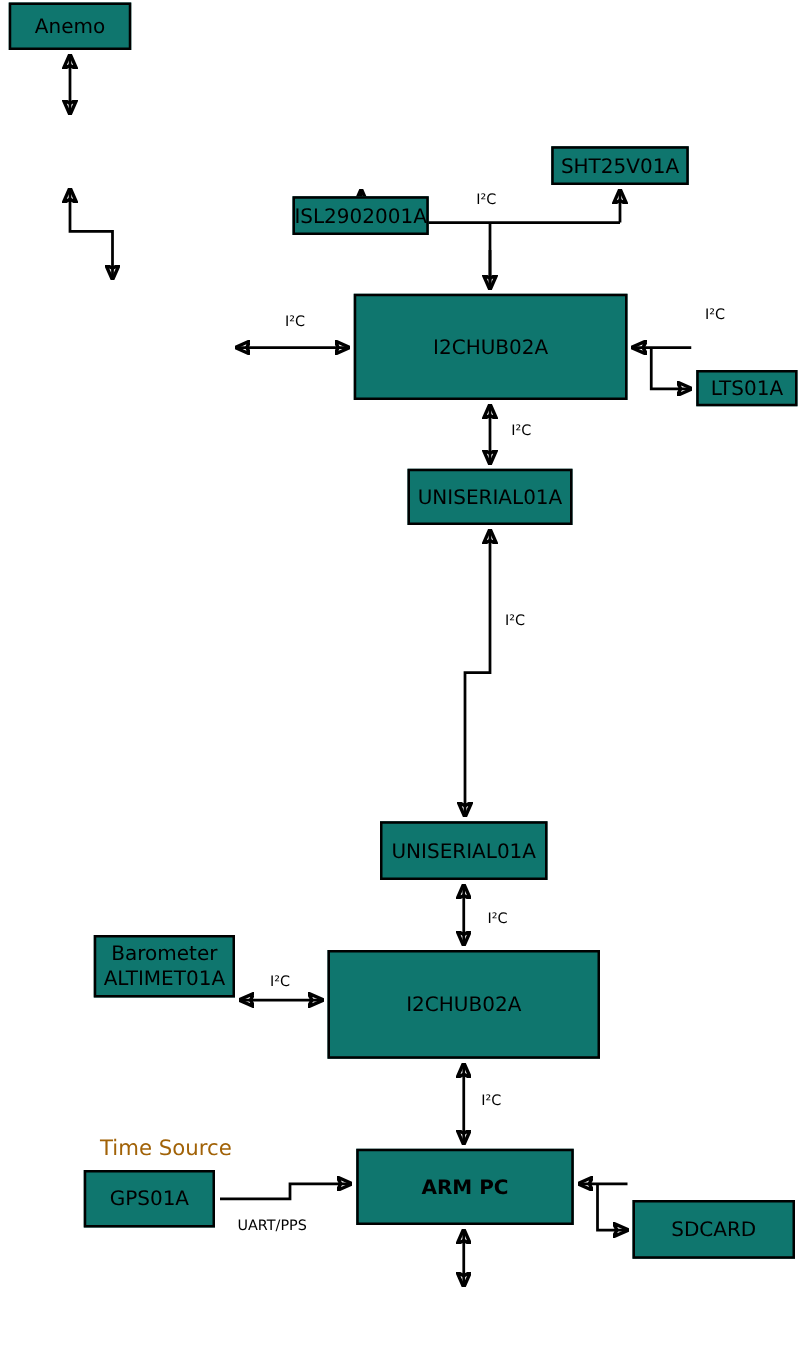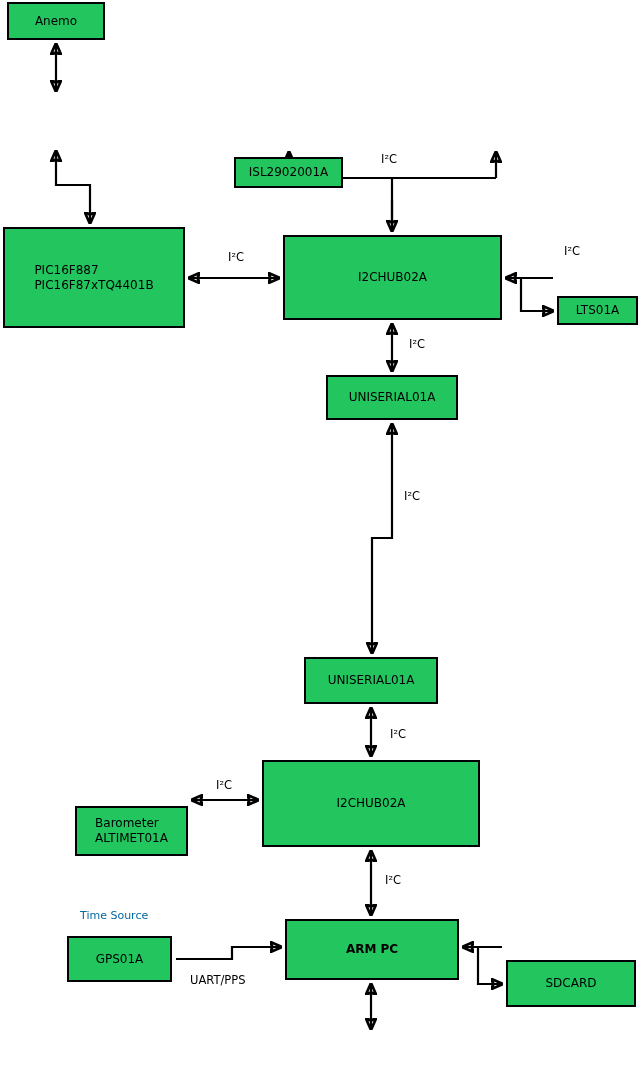--- a/index.html
+++ b/index.html
@@ -12,41 +12,42 @@
     width: 640px;
     height: 1089px;
     background: #ffffff;
     font-family: "DejaVu Sans", "Liberation Sans", sans-serif;
     overflow: hidden;
   }
   .node {
     position: absolute;
     box-sizing: border-box;
     border: 2px solid #000000;
-    background: #22c55e;
+    background: #0f766e;
     display: flex;
     align-items: center;
     justify-content: center;
-    font-size: 12px;
+    text-align: center;
+    font-size: 16px;
     color: #000000;
     line-height: 1.25;
     white-space: pre-line;
     z-index: 3;
   }
   .edge-label {
     position: absolute;
     font-size: 11.5px;
     color: #000000;
     white-space: nowrap;
     z-index: 4;
   }
   .free-label {
     position: absolute;
-    font-size: 11px;
-    color: #0369a1;
+    font-size: 17px;
+    color: #a16207;
     white-space: nowrap;
     z-index: 4;
   }
   svg.wires {
     position: absolute;
     left: 0;
     top: 0;
     width: 640px;
     height: 1089px;
     z-index: 1;
@@ -99,37 +100,36 @@
 
     <path d="M 502 947 L 478 947 L 463 947" marker-end="url(#arrow)"></path>
     <path d="M 478 947 L 478 984 L 502 984" marker-end="url(#arrow)"></path>
 
     <line x1="371" y1="984" x2="371" y2="1029" marker-start="url(#arrow)" marker-end="url(#arrow)"></line>
   </svg>
 
   <div class="node" style="left:7px;  top:2px;    width:98px;  height:38px;">Anemo</div>
 
 
-  <div class="node" style="left:3px;  top:227px;  width:182px; height:101px;">PIC16F887
-PIC16F87xTQ4401B</div>
 
   <div class="node" style="left:234px;top:117px;  width:109px; height:31px;margin-top:40px;">ISL2902001A</div>
 
+  <div class="node" style="left:441px;top:117px;  width:110px; height:31px;">SHT25V01A</div>
 
   <div class="node" style="left:283px;top:235px;  width:219px; height:85px;">I2CHUB02A</div>
 
   <div class="node" style="left:557px;top:296px;  width:81px;  height:29px;">LTS01A</div>
 
   <div class="node" style="left:326px;top:375px;  width:132px; height:45px;">UNISERIAL01A</div>
 
   <div class="node" style="left:304px;top:657px;  width:134px; height:47px;">UNISERIAL01A</div>
 
   <div class="node" style="left:262px;top:760px;  width:218px; height:87px;">I2CHUB02A</div>
 
-  <div class="node" style="left:75px; top:806px;  width:113px; height:50px;">Barometer
+  <div class="node" style="left:75px; top:748px;  width:113px; height:50px;">Barometer
 ALTIMET01A</div>
 
   <div class="node" style="left:285px;top:919px;  width:174px; height:61px;font-weight:bold;">ARM PC</div>
 
   <div class="node" style="left:67px; top:936px;  width:105px; height:46px;">GPS01A</div>
 
   <div class="node" style="left:506px;top:960px;  width:130px; height:47px;">SDCARD</div>
 
 
   <div class="edge-label" style="left:381px; top:152px;">I²C</div>

